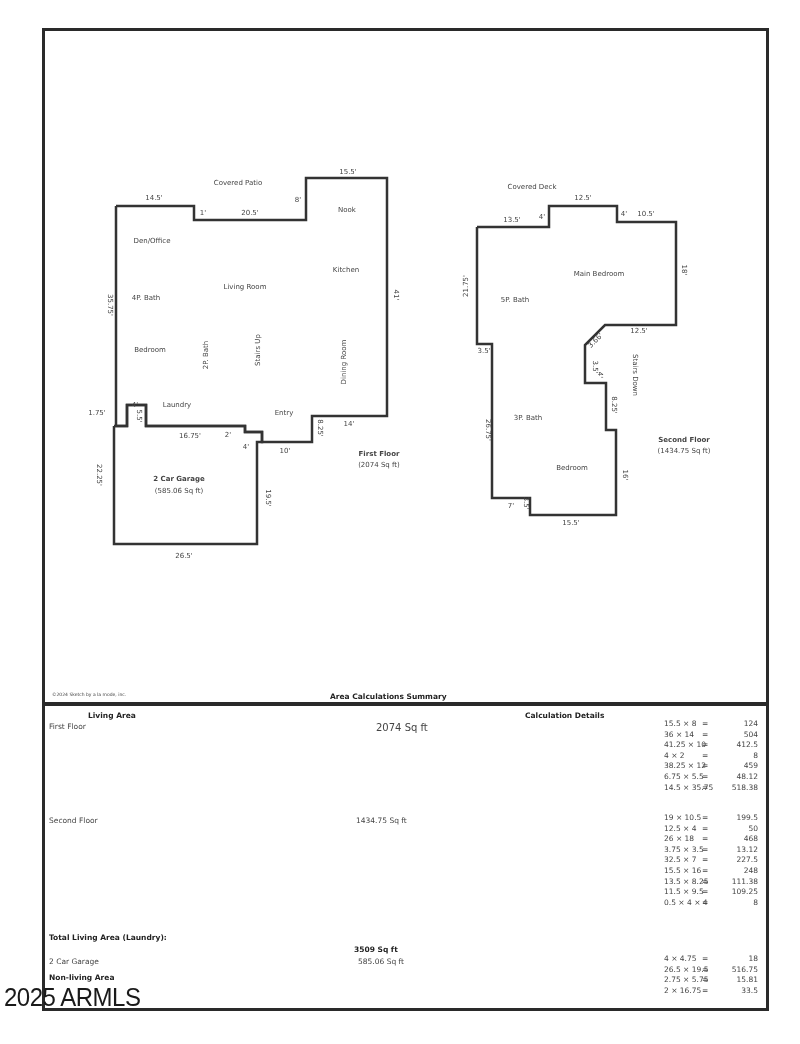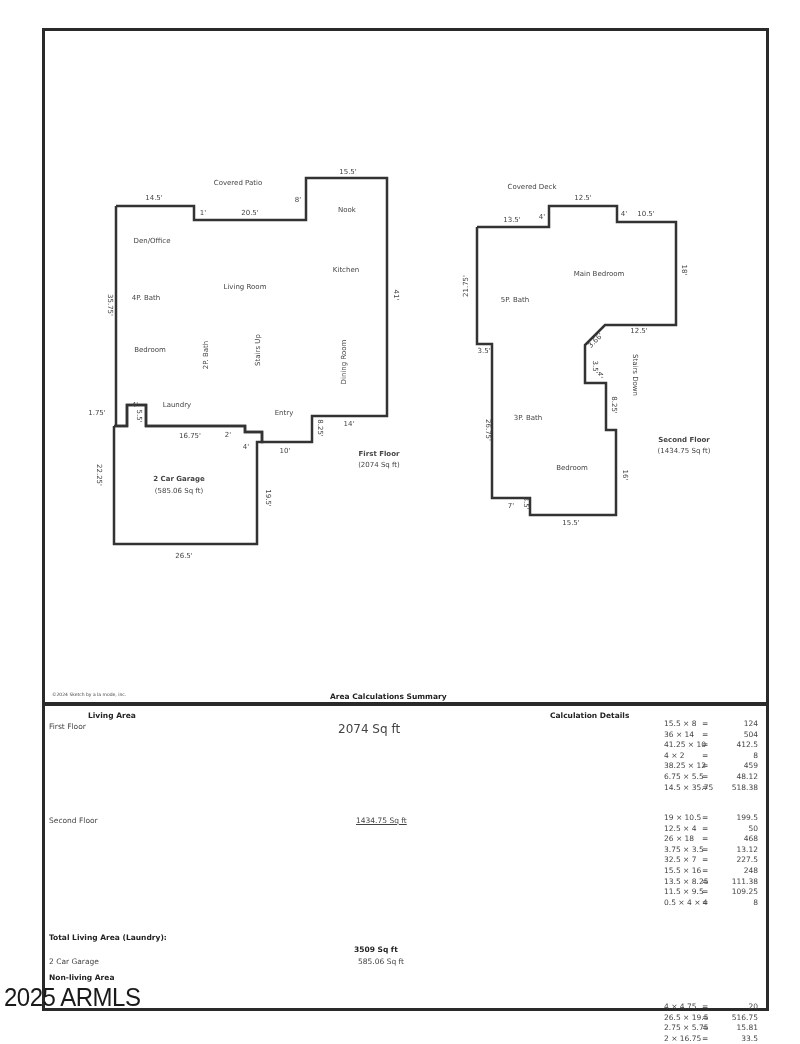--- a/index.html
+++ b/index.html
@@ -99,24 +99,24 @@
     <text x="571" y="525">15.5'</text>
     <text x="684" y="442" font-weight="bold" fill="#333">Second Floor</text>
     <text x="684" y="453">(1434.75 Sq ft)</text>
   </g>
 </svg>
 
 <div class="txt" style="left:52px;top:692px;font-size:4.5px;">©2024 Sketch by a la mode, inc.</div>
 <div class="txt b" style="left:330px;top:692px;font-size:7.5px;">Area Calculations Summary</div>
 
 <div class="txt b" style="left:49px;top:711px;font-size:7.5px;margin-left:39px;">Living Area</div>
-<div class="txt b" style="left:550px;top:711px;font-size:7.5px;">Calculation Details</div>
+<div class="txt b" style="left:525px;top:711px;font-size:7.5px;">Calculation Details</div>
 
 <div class="txt" style="left:49px;top:722px;font-size:7.5px;">First Floor</div>
-<div class="txt" style="left:338px;top:722px;font-size:12px;">2074 Sq ft</div>
+<div class="txt" style="left:376px;top:722px;font-size:10px;">2074 Sq ft</div>
 <div class="calc" style="top:719px;text-align:center;">
   <div class="calc-row">
       <span class="expr">15.5 × 8</span>
       <span class="eq">=</span>
       <span class="res">124</span>
     </div>
   <div class="calc-row">
       <span class="expr">36 × 14</span>
       <span class="eq">=</span>
       <span class="res">504</span>
@@ -142,21 +142,21 @@
       <span class="res">48.12</span>
     </div>
   <div class="calc-row">
       <span class="expr">14.5 × 35.75</span>
       <span class="eq">=</span>
       <span class="res">518.38</span>
     </div>
 </div>
 
 <div class="txt" style="left:49px;top:816px;font-size:7.5px;">Second Floor</div>
-<div class="txt" style="left:356px;top:816px;font-size:7.5px;text-decoration:underline;">1434.75 Sq ft</div>
+<div class="txt" style="left:356px;top:816px;font-size:7.5px;">1434.75 Sq ft</div>
 <div class="calc" style="top:813px;">
   <div class="calc-row">
       <span class="expr">19 × 10.5</span>
       <span class="eq">=</span>
       <span class="res">199.5</span>
     </div>
   <div class="calc-row">
       <span class="expr">12.5 × 4</span>
       <span class="eq">=</span>
       <span class="res">50</span>
@@ -196,25 +196,25 @@
       <span class="eq">=</span>
       <span class="res">8</span>
     </div>
 </div>
 
 <div class="txt b" style="left:49px;top:933px;font-size:7.5px;">Total Living Area (Laundry):</div>
 <div class="txt b" style="left:354px;top:933px;font-size:7.5px;margin-top:12px;">3509 Sq ft</div>
 <div class="txt b" style="left:49px;top:945px;font-size:7.5px;margin-top:28px;">Non-living Area</div>
 <div class="txt" style="left:49px;top:957px;font-size:7.5px;">2 Car Garage</div>
 <div class="txt" style="left:358px;top:957px;font-size:7.5px;text-align:right;">585.06 Sq ft</div>
-<div class="calc" style="top:1002px;">
+<div class="calc" style="top:954px;">
   <div class="calc-row">
       <span class="expr">4 × 4.75</span>
       <span class="eq">=</span>
-      <span class="res">20</span>
+      <span class="res">18</span>
     </div>
   <div class="calc-row">
       <span class="expr">26.5 × 19.5</span>
       <span class="eq">=</span>
       <span class="res">516.75</span>
     </div>
   <div class="calc-row">
       <span class="expr">2.75 × 5.75</span>
       <span class="eq">=</span>
       <span class="res">15.81</span>

